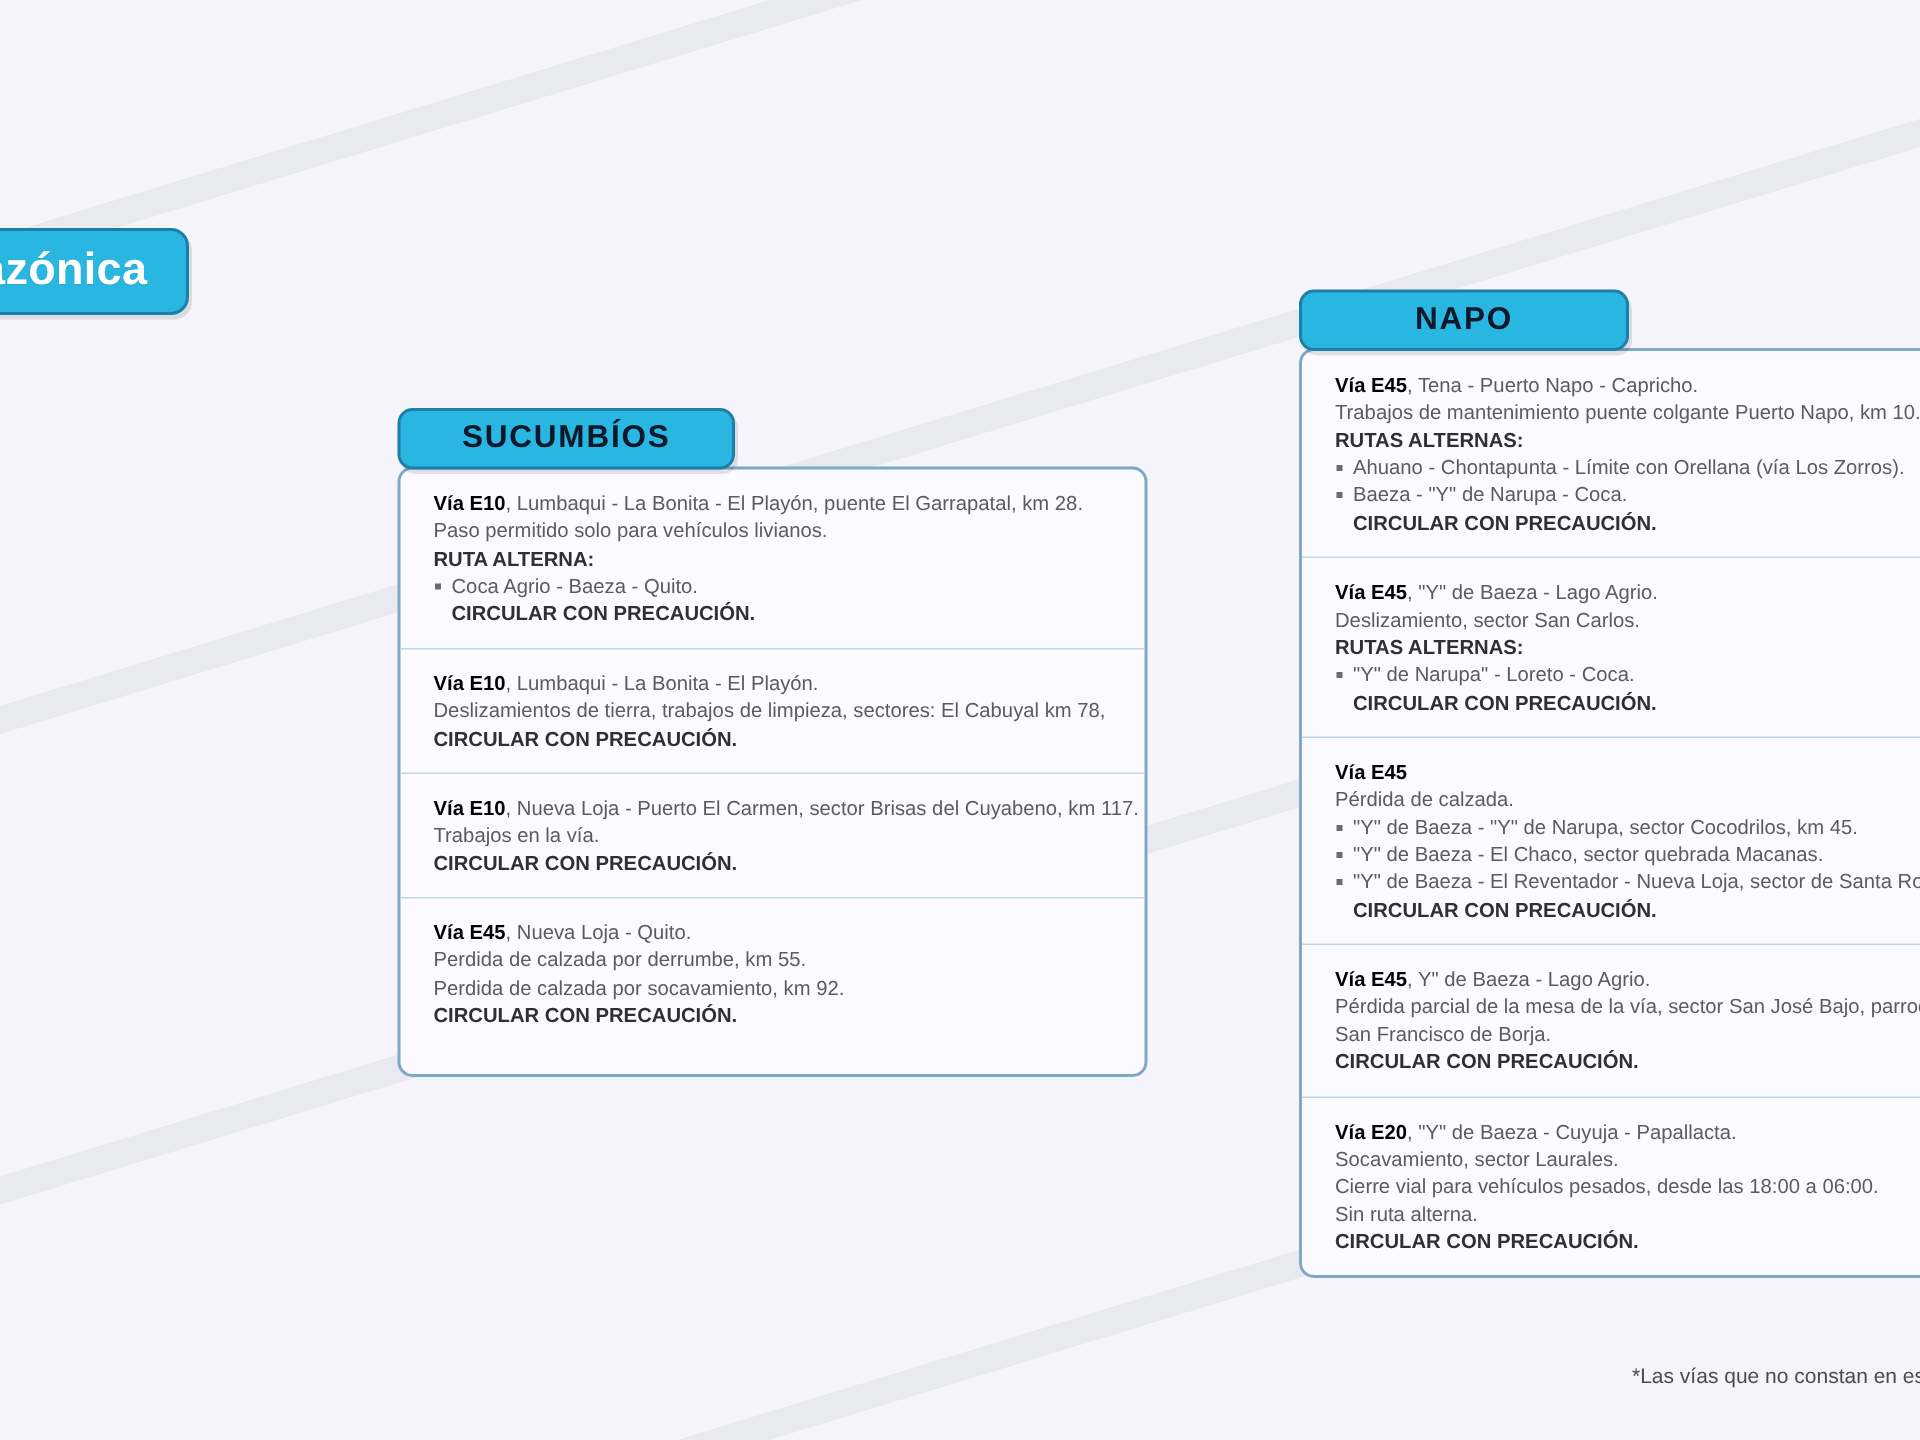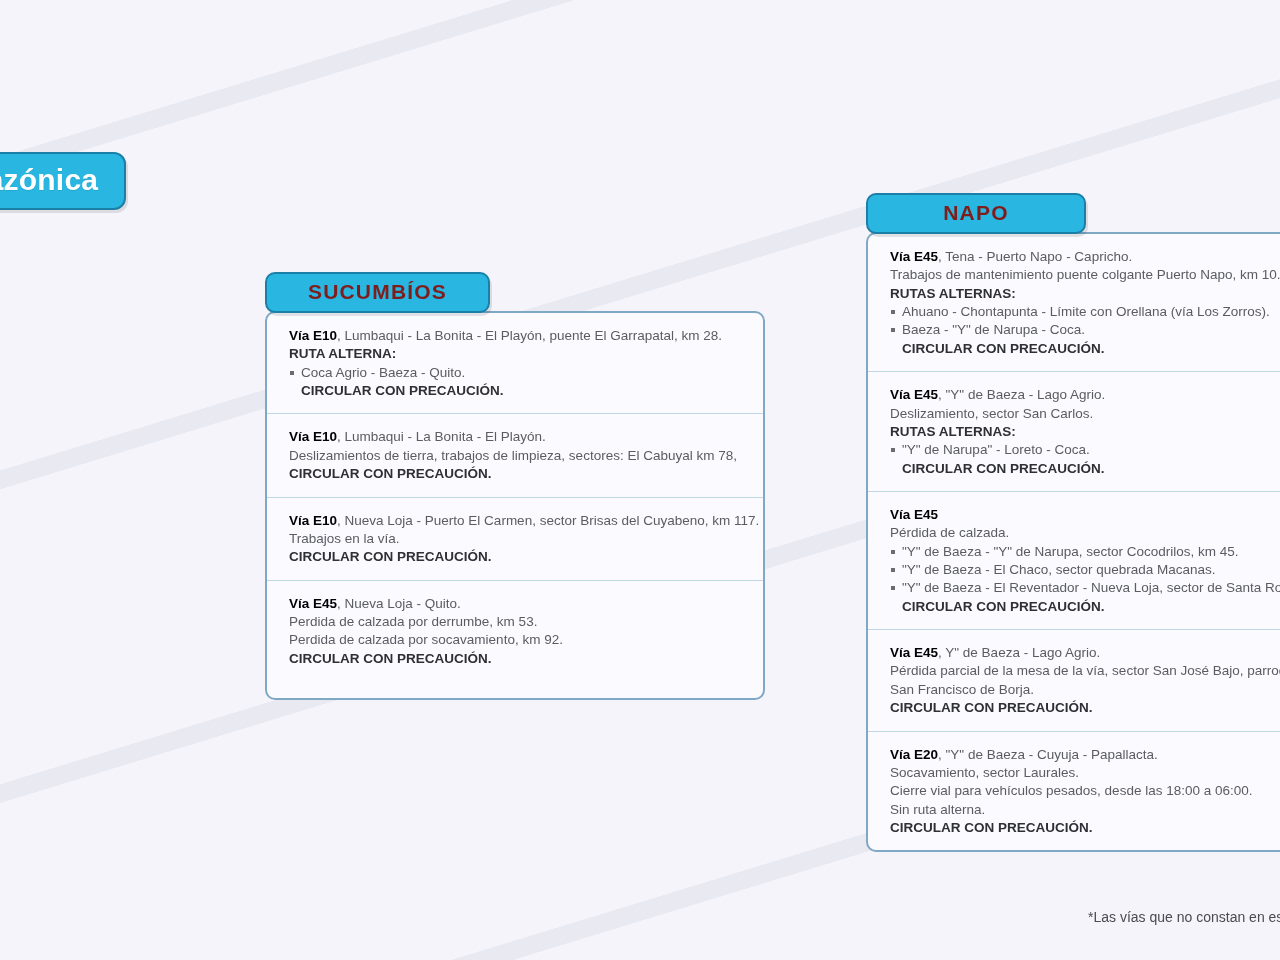--- a/index.html
+++ b/index.html
@@ -45,21 +45,21 @@
   .panel-head{
     background:#29b6e0;
     border:2px solid #1b7fa8;
     border-radius:10px;
     text-align:center;
     padding:6px 30px 7px 30px;
     box-shadow:2px 3px 0 rgba(0,0,0,.10);
     position:relative; z-index:3;
   }
   .panel-head span{
-    font-size:21px; font-weight:bold; color:#7f1d1d; letter-spacing:1.2px;
+    font-size:21px; font-weight:bold; color:#0f172a; letter-spacing:1.2px;
   }
   .panel-body{
     border:2px solid #7fa8c4;
     border-radius:10px;
     background:#fafaff;
     display:flex;
     overflow:hidden;
     position:relative; z-index:2;
   }
   .entries{ flex:1 1 auto; }
@@ -103,20 +103,21 @@
 
 <div class="panel" id="panel-sucumbios" style="left:265px; top:258px; width:500px;">
   <div class="panel-head" style="width:225px; margin:14px auto 0 0;">
     <span>SUCUMBÍOS</span>
   </div>
   <div class="panel-body" style="margin-top:-2px;">
     <div class="entries">
 
       <div class="entry">
         <p class="road"><b>Vía E10</b><span>, Lumbaqui - La Bonita - El Playón, puente El Garrapatal, km 28.</span></p>
+        <p>Paso permitido solo para vehículos livianos.</p>
         <p class="label">RUTA ALTERNA:</p>
         <ul>
           <li>Coca Agrio - Baeza - Quito.</li>
         </ul>
         <p class="warn" style="padding-left:12px;">CIRCULAR CON PRECAUCIÓN.</p>
       </div>
 
       <div class="entry">
         <p class="road"><b>Vía E10</b><span>, Lumbaqui - La Bonita - El Playón.</span></p>
         <p>Deslizamientos de tierra, trabajos de limpieza, sectores: El Cabuyal km 78,</p>
@@ -124,21 +125,21 @@
       </div>
 
       <div class="entry">
         <p class="road"><b>Vía E10</b><span>, Nueva Loja - Puerto El Carmen, sector Brisas del Cuyabeno, km 117.</span></p>
         <p>Trabajos en la vía.</p>
         <p class="warn">CIRCULAR CON PRECAUCIÓN.</p>
       </div>
 
       <div class="entry" style="padding-bottom:30px;">
         <p class="road"><b>Vía E45</b><span>, Nueva Loja - Quito.</span></p>
-        <p>Perdida de calzada por derrumbe, km 53.</p>
+        <p>Perdida de calzada por derrumbe, km 55.</p>
         <p>Perdida de calzada por socavamiento, km 92.</p>
         <p class="warn">CIRCULAR CON PRECAUCIÓN.</p>
       </div>
 
     </div>
 
   </div>
 </div>
 
 <div class="panel" id="panel-napo" style="left:866px; top:193px; width:470px;">

